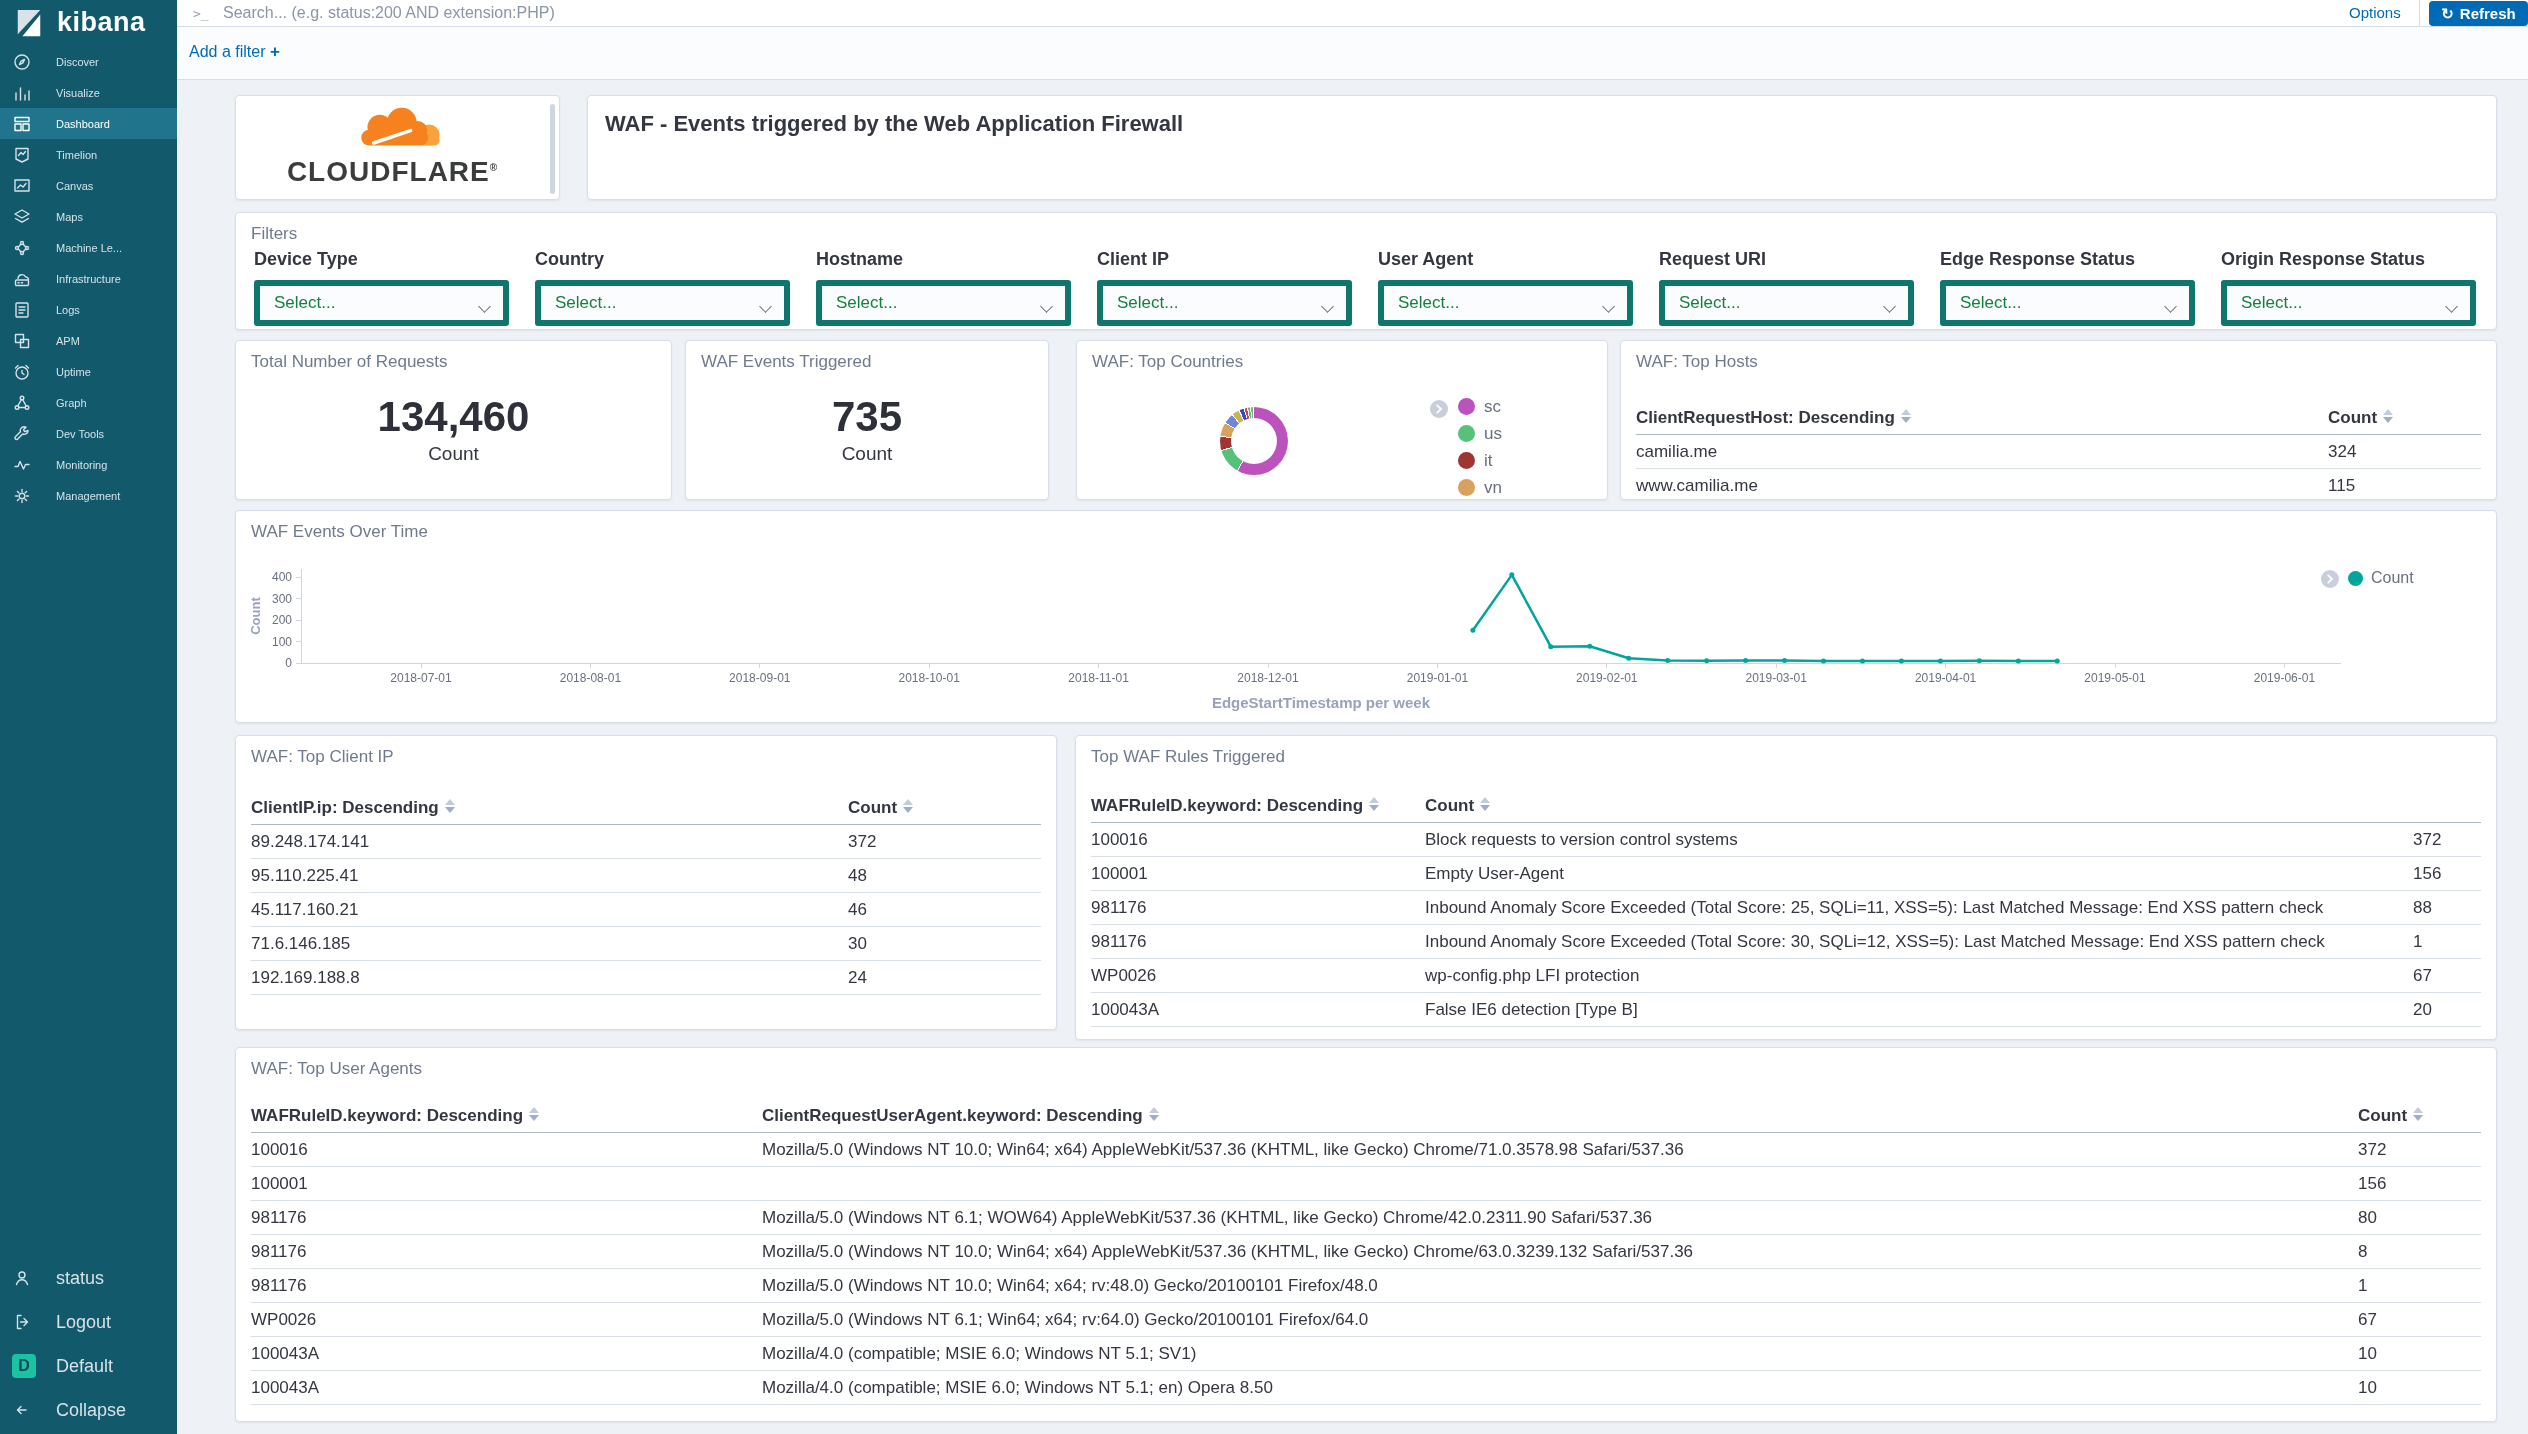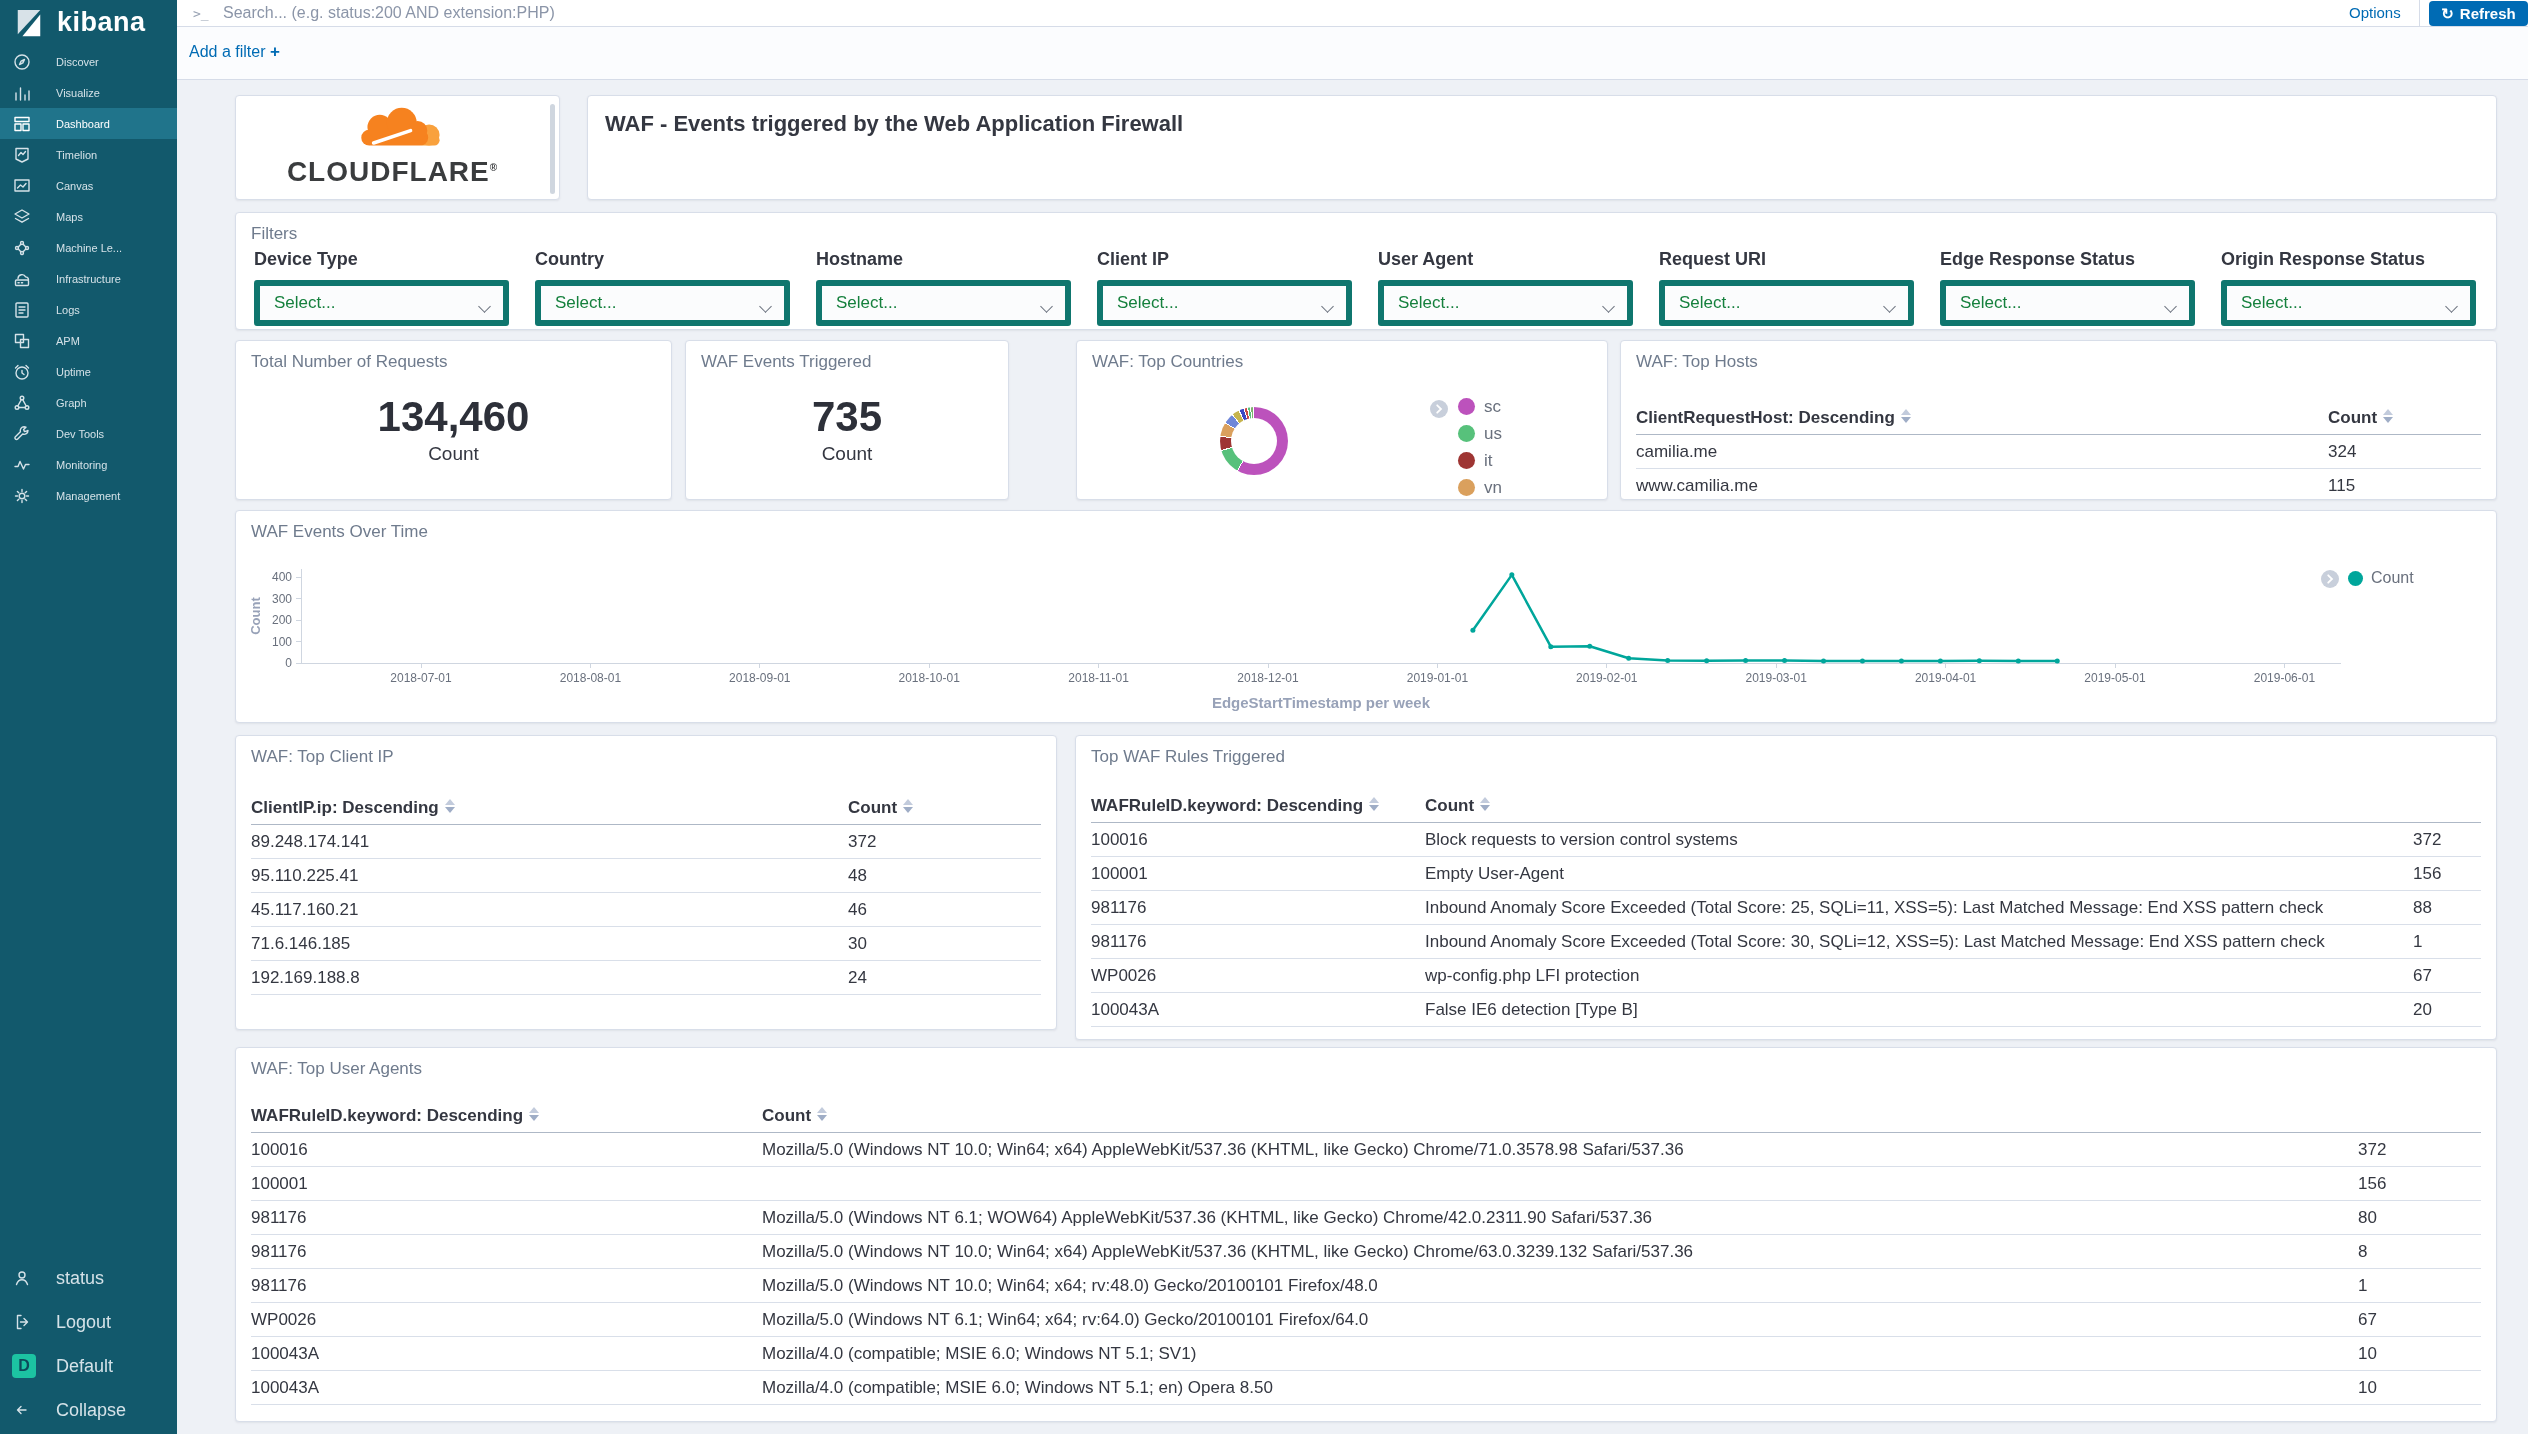--- a/index.html
+++ b/index.html
@@ -33,21 +33,21 @@
   .addfilter b { font-size:17px; }
 
   
   .panel { position:absolute; background:#fff; border:1px solid #d8dee9; border-radius:4px; box-shadow:0 1px 2px rgba(90,100,120,.10); overflow:hidden; }
   .ptitle { position:absolute; left:15px; top:11px; font-size:17px; color:#6f7b8d; white-space:nowrap; }
 
   #p-logo     { left:235px;  top:95px;   width:325px;  height:105px; }
   #p-title    { left:587px;  top:95px;   width:1910px; height:105px; }
   #p-filters  { left:235px;  top:212px;  width:2262px; height:118px; }
   #p-metric1  { left:235px;  top:340px;  width:437px;  height:160px; }
-  #p-metric2  { left:685px;  top:340px;  width:324px;  height:160px; }
+  #p-metric2  { left:685px;  top:340px;  width:364px;  height:160px; }
   #p-countries{ left:1076px; top:340px;  width:532px;  height:160px; }
   #p-hosts    { left:1620px; top:340px;  width:877px;  height:160px; }
   #p-events   { left:235px;  top:510px;  width:2262px; height:213px; }
   #p-clientip { left:235px;  top:735px;  width:822px;  height:295px; }
   #p-rules    { left:1075px; top:735px;  width:1422px; height:305px; }
   #p-ua       { left:235px;  top:1047px; width:2262px; height:375px; }
 
   
   .cf-cloud { position:absolute; left:120px; top:6px; width:88px; height:52px; }
   .cf-word { position:absolute; left:0; right:10px; top:60px; text-align:center; font-size:28px; font-weight:800; letter-spacing:1px; color:#3a3c3e; }
@@ -574,20 +574,21 @@
           <div class="cell">20</div>
         </div>
       </div>
   </div>
 
   <div class="panel" id="p-ua">
     <div class="ptitle">WAF: Top User Agents</div>
     <div class="tbl" style="top:51px;">
         <div class="trow head" style="grid-template-columns: 511px 1596px auto;">
           <div class="cell"><span>WAFRuleID.keyword: Descending</span><span class="sort"><i class="up"></i><i class="dn"></i></span></div>
+          <div class="cell"><span>ClientRequestUserAgent.keyword: Descending</span><span class="sort"><i class="up"></i><i class="dn"></i></span></div>
           <div class="cell"><span>Count</span><span class="sort"><i class="up"></i><i class="dn"></i></span></div>
         </div>
         <div class="trow" style="grid-template-columns: 511px 1596px auto;">
           <div class="cell">100016</div>
           <div class="cell">Mozilla/5.0 (Windows NT 10.0; Win64; x64) AppleWebKit/537.36 (KHTML, like Gecko) Chrome/71.0.3578.98 Safari/537.36</div>
           <div class="cell">372</div>
         </div>
         <div class="trow" style="grid-template-columns: 511px 1596px auto;">
           <div class="cell">100001</div>
           <div class="cell"></div>

